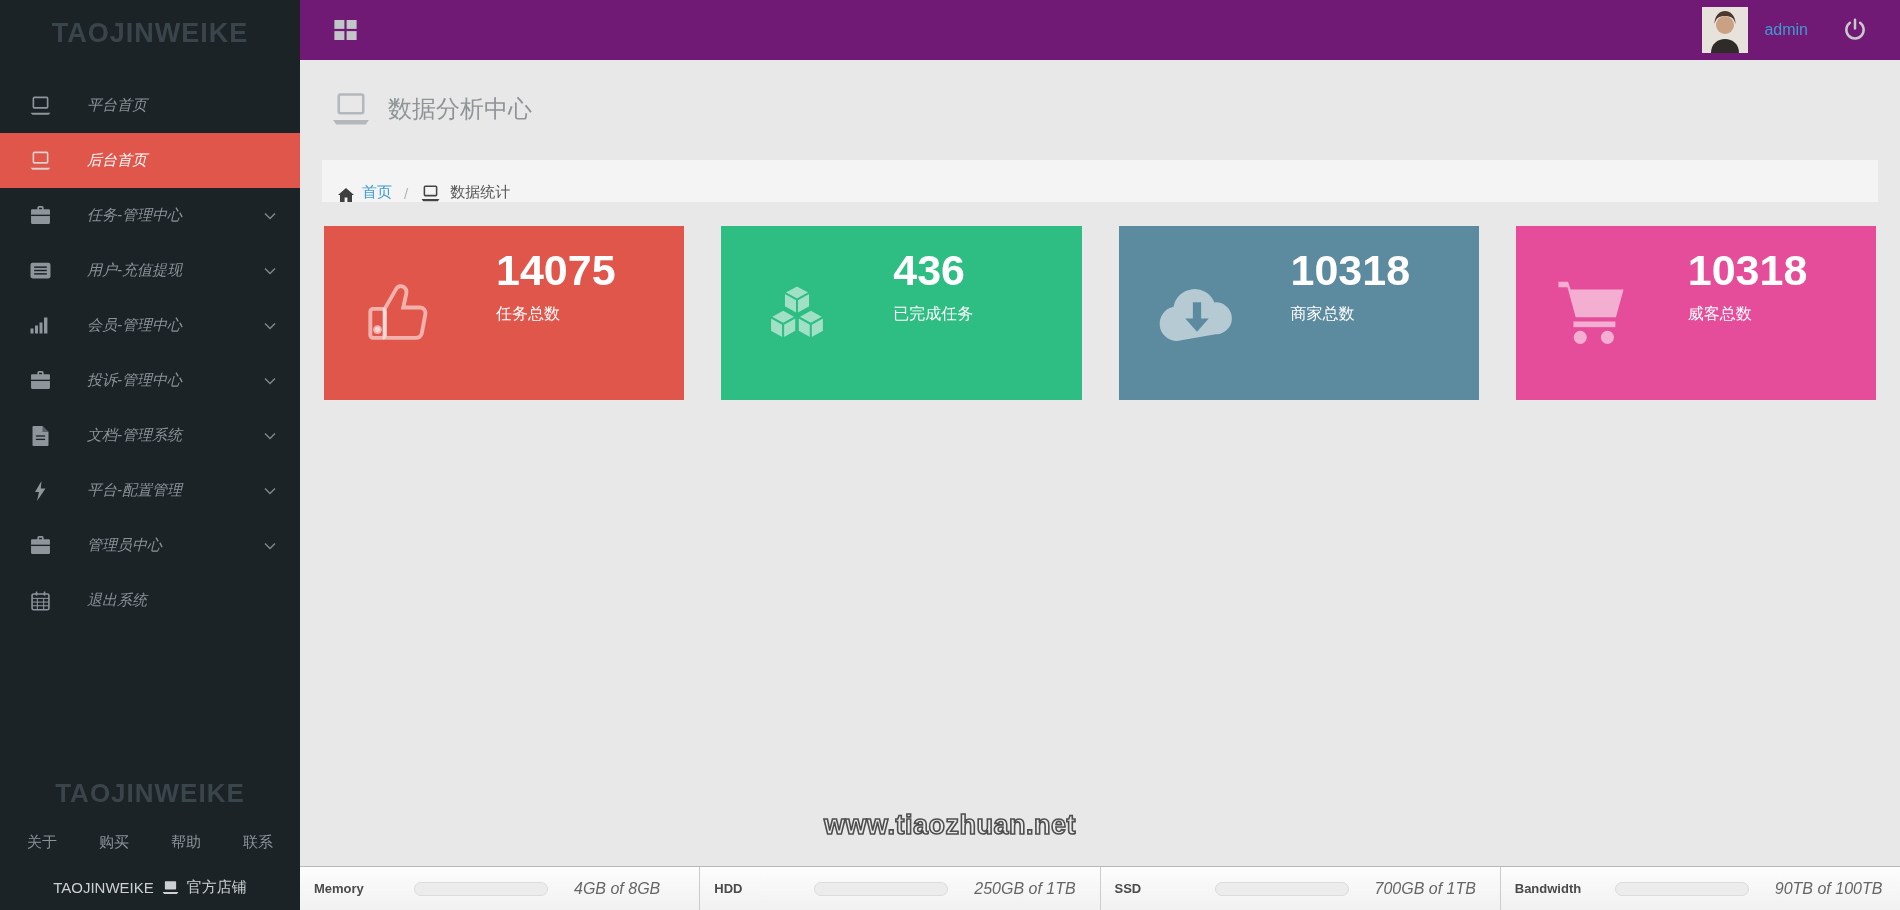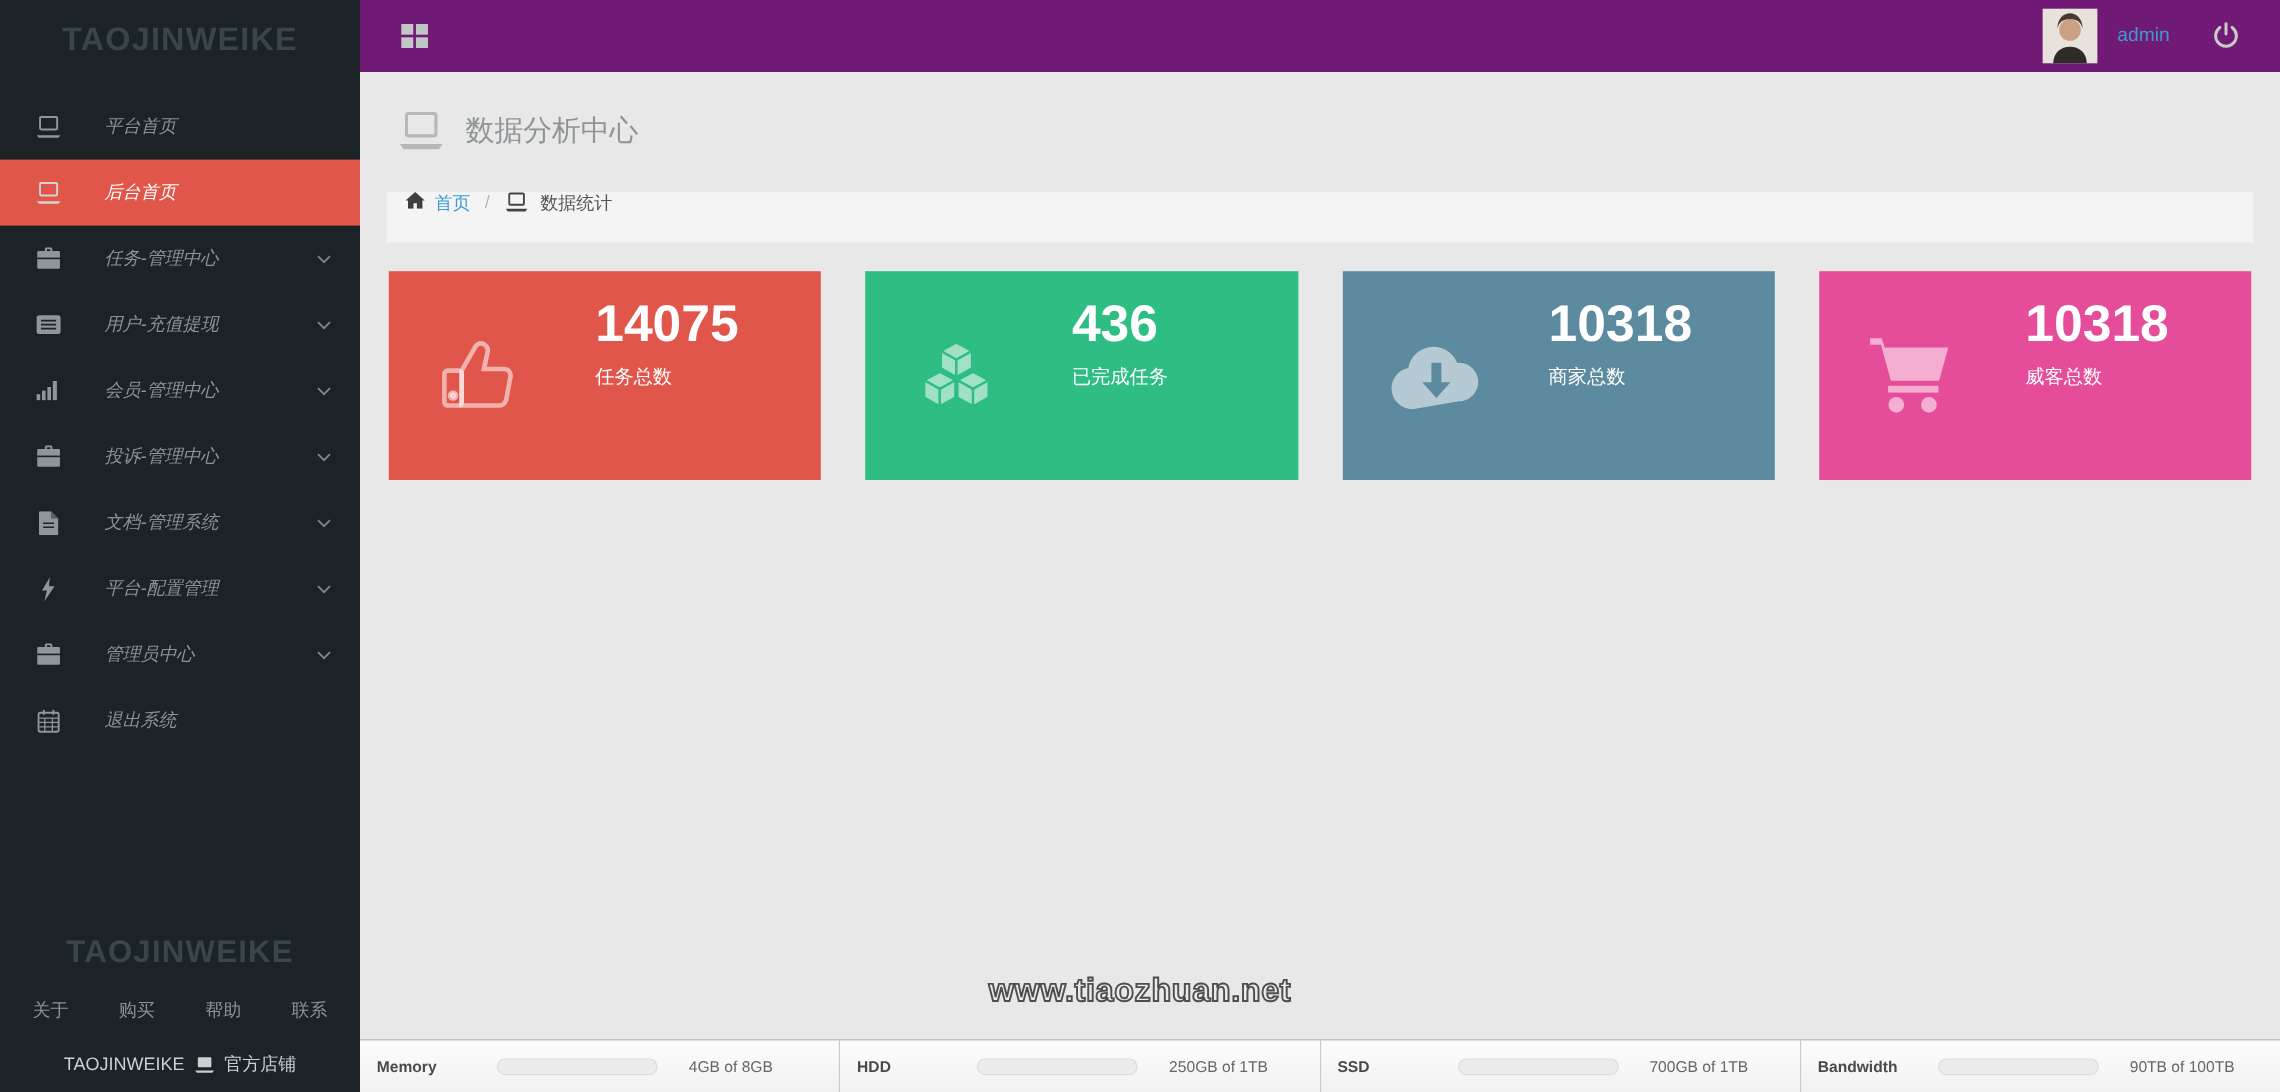--- a/index.html
+++ b/index.html
@@ -31,21 +31,21 @@
   .grid-btn{color:#c2c6c9;cursor:pointer;display:flex;}
   .topbar-right{display:flex;align-items:center;}
   .avatar{width:46px;height:46px;cursor:pointer;}
   .admin-name{color:#3d9ad1;font-size:16px;margin-left:16px;cursor:pointer;}
   .power{margin-left:34px;color:#c9c9c9;display:flex;cursor:pointer;}
 
   .page-header{display:flex;align-items:center;gap:16px;margin:30px 0 0 30px;color:#8f9497;height:38px;}
   .ph-icon{color:#b4b8bb;display:flex;}
   .page-title{font-size:24px;}
 
-  .breadcrumb{margin:32px 22px 0;height:42px;background:#f4f4f4;display:flex;align-items:flex-start;
+  .breadcrumb{margin:32px 22px 0;height:42px;background:#f4f4f4;display:flex;align-items:flex-end;
     padding:0 16px;box-sizing:border-box;font-size:15px;color:#555;}
   .bc-home-icon{color:#3f3f3f;display:flex;margin-right:8px;}
   .bc-link{color:#3d9ad1;cursor:pointer;text-decoration:none;}
   .bc-sep{color:#b5b5b5;margin:0 12px;}
   .bc-laptop{color:#444;display:flex;margin-right:9px;}
 
   .cards{margin:24px 24px 0;display:flex;gap:37px;}
   .card{flex:1;height:174px;position:relative;color:#fff;}
   .c-icon{position:absolute;left:38px;top:50%;transform:translateY(-50%);color:rgba(255,255,255,0.55);display:flex;}
   .c-value{position:absolute;left:172px;top:20px;font-size:43px;font-weight:bold;}
@@ -54,21 +54,21 @@
   .watermark{position:absolute;left:650px;top:810px;transform:translateX(-50%);
     font-size:27px;font-weight:bold;letter-spacing:0.5px;color:#ebebeb;-webkit-text-stroke:1.6px #4e4e4e;}
 
   .statusbar{position:absolute;left:0;bottom:0;width:100%;height:44px;
     background:linear-gradient(#fdfdfd,#f1f1f1);border-top:1px solid #b9b9b9;display:flex;box-sizing:border-box;}
   .seg{flex:1;display:flex;align-items:center;padding:0 14px;box-sizing:border-box;gap:14px;}
   .seg + .seg{border-left:1px solid #ccc;}
   .seg-label{width:86px;font-size:13px;font-weight:bold;color:#4a4a4a;}
   .seg-track{width:132px;height:12px;background:#ececec;border:1px solid #dcdcdc;border-radius:7px;overflow:hidden;}
   .seg-fill{height:100%;border-radius:7px;}
-  .seg-value{margin-left:12px;font-size:13px;color:#666;}
+  .seg-value{margin-left:12px;font-size:16px;color:#666;font-style:italic;}
 </style>
 </head>
 <body>
 
 <aside class="sidebar">
   <div class="side-logo">TAOJINWEIKE</div>
 
   <nav class="menu">
 
     <div class="menu-item">

